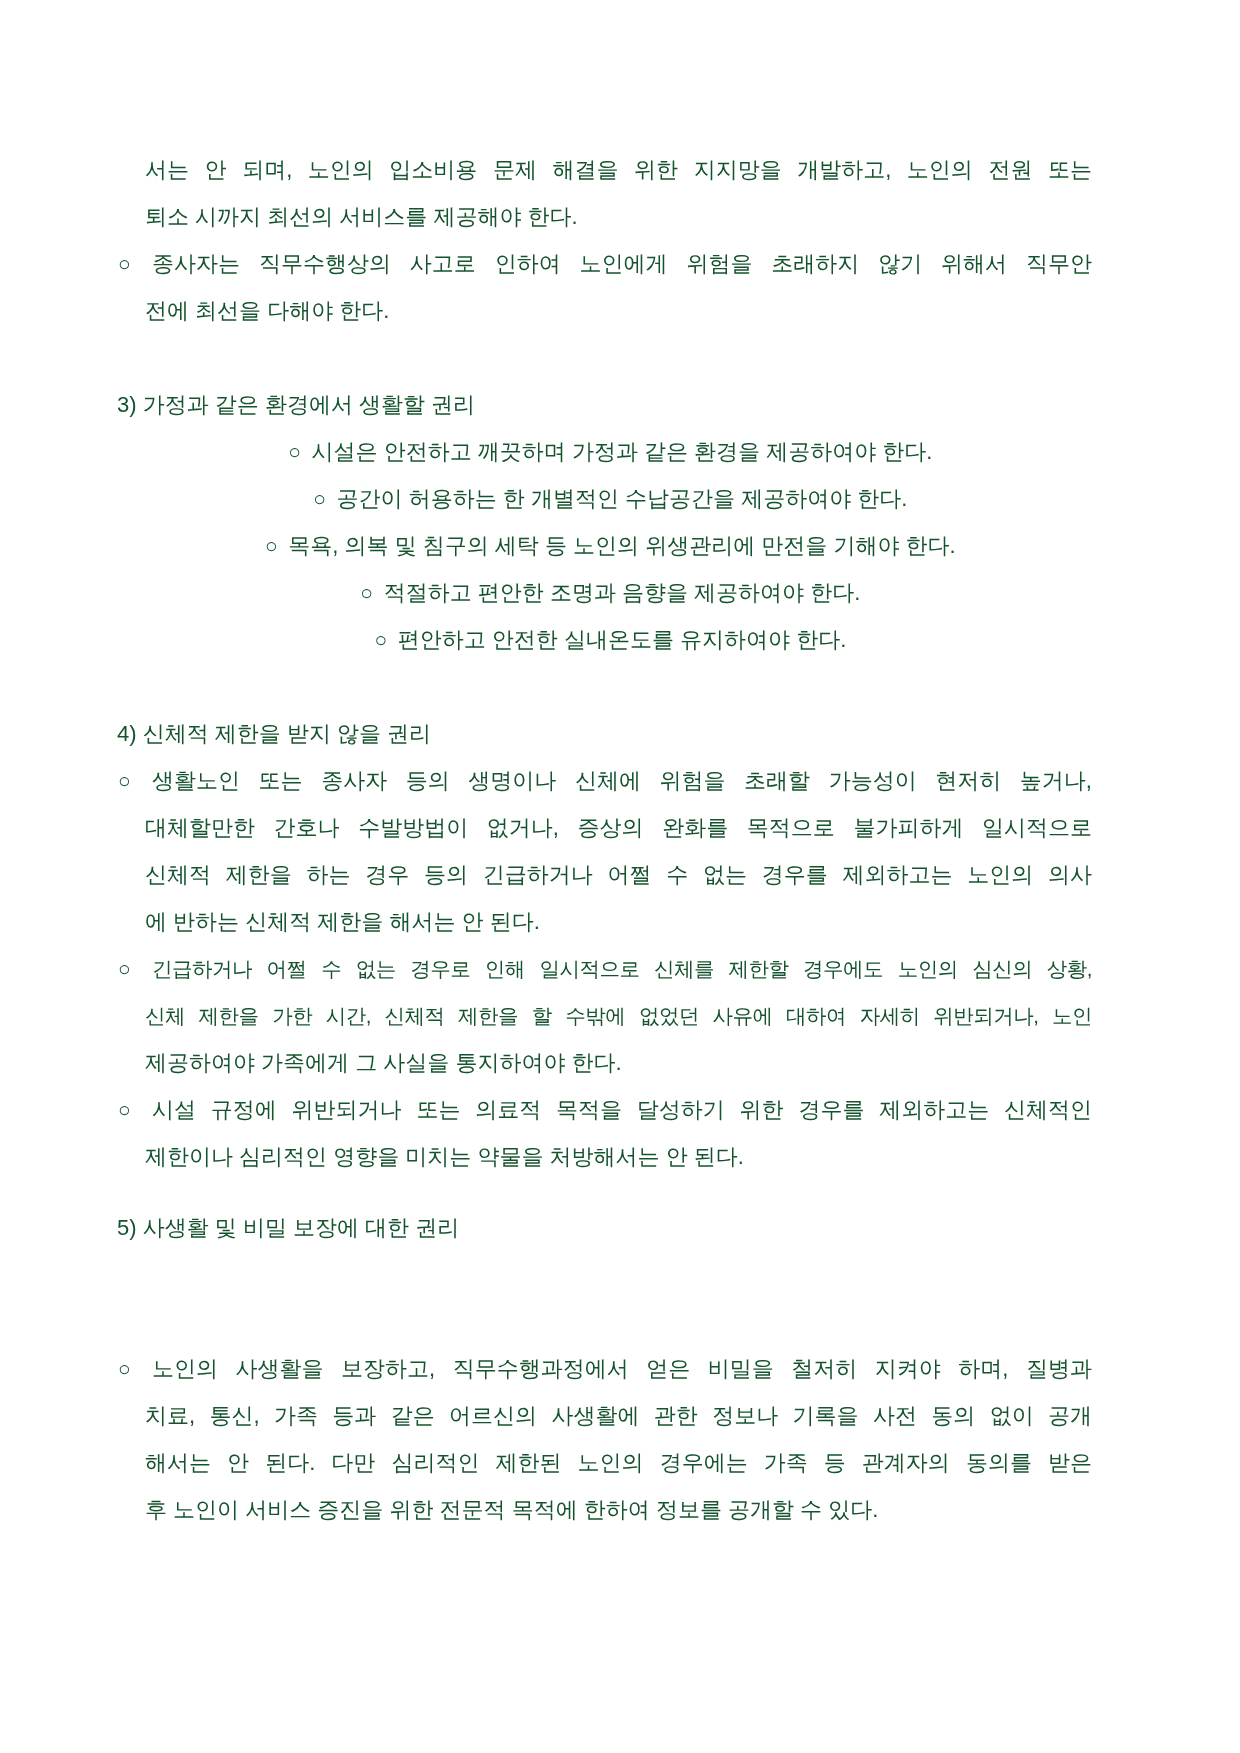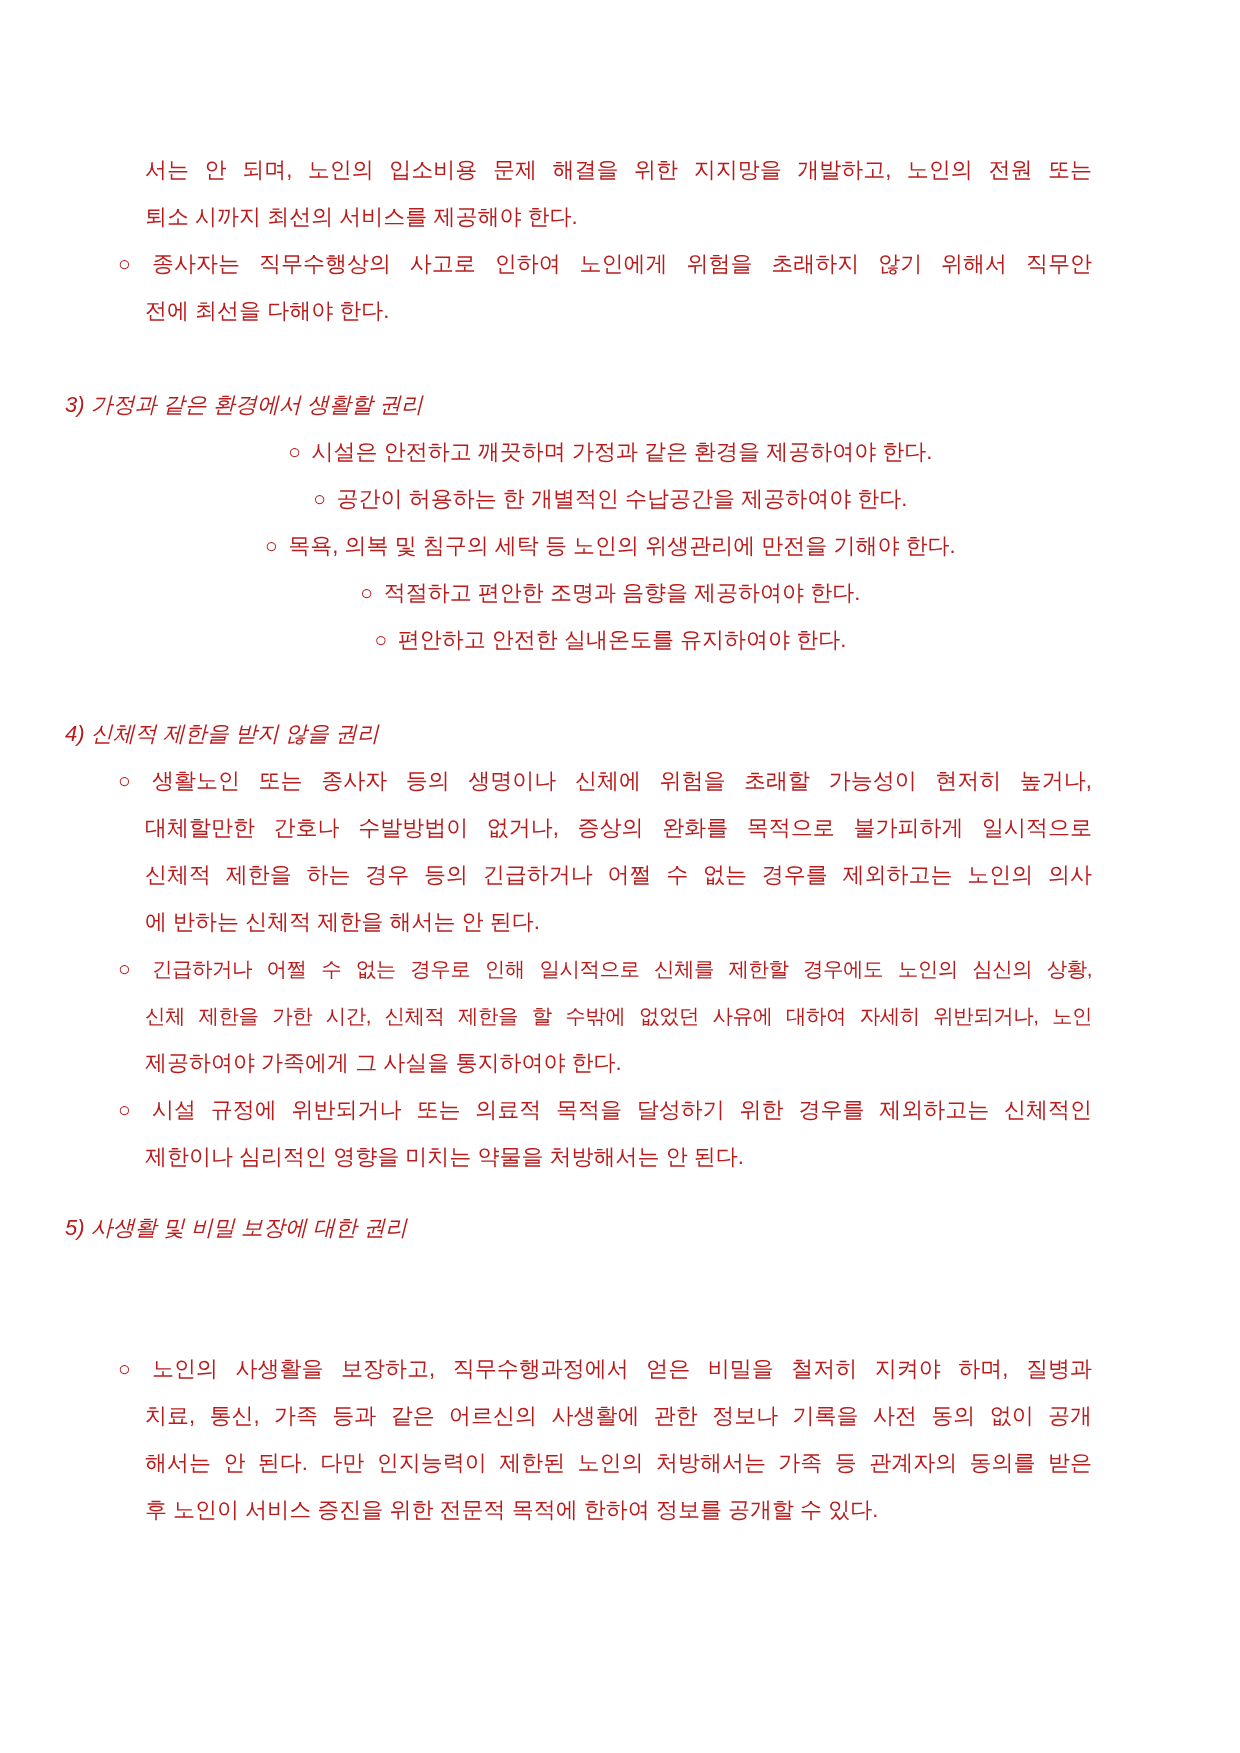--- a/index.html
+++ b/index.html
@@ -2,21 +2,21 @@
 <html lang="ko"><head>
 <meta charset="utf-8">
 <style>
   html, body { margin: 0; padding: 0; background: #e8e8e8; }
   .page {
     position: relative;
     width: 1240px;
     height: 1753px;
     margin: 0 auto;
     background: #ffffff;
-    color: #b91c1c;
+    color: #14532d;
     font-family: "Liberation Sans", sans-serif;
     overflow: hidden;
   }
   .content {
     position: absolute;
     top: 146px;
     left: 0;
     right: 0;
   }
   .line {
@@ -25,21 +25,21 @@
     font-size: 22px;
     padding-right: 148px;
     white-space: normal;
     word-break: keep-all;
     overflow: hidden;
   }
   
   .j { text-align: justify; text-align-last: justify; }
   
   .condensed { font-size: 20.5px; letter-spacing: -0.5px; }
-  .heading { padding-left: 65px; font-style: italic; }
+  .heading { padding-left: 117px; }
   .bl { padding-left: 118px; text-align: center; }
   .cont { padding-left: 145px; }
   .bullet {
     display: inline-block;
     width: 34px;
     font-size: 21px;
   }
   .gap1 { margin-top: 47px; }     
   .gap-sm { margin-top: 24px; }   
   .gap2 { margin-top: 94px; }     
@@ -86,18 +86,18 @@
     <div class="block">
       <div class="line bl j"><span class="bullet">○</span><span>시설 규정에 위반되거나 또는 의료적 목적을 달성하기 위한 경우를 제외하고는 신체적인</span></div>
       <div class="line cont">제한이나 심리적인 영향을 미치는 약물을 처방해서는 안 된다.</div>
     </div>
 
     <div class="line heading gap-sm">5) 사생활 및 비밀 보장에 대한 권리</div>
 
     <div class="block gap2">
       <div class="line bl j"><span class="bullet">○</span><span>노인의 사생활을 보장하고, 직무수행과정에서 얻은 비밀을 철저히 지켜야 하며, 질병과</span></div>
       <div class="line cont j">치료, 통신, 가족 등과 같은 어르신의 사생활에 관한 정보나 기록을 사전 동의 없이 공개</div>
-      <div class="line cont j">해서는 안 된다. 다만 인지능력이 제한된 노인의 처방해서는 가족 등 관계자의 동의를 받은</div>
+      <div class="line cont j">해서는 안 된다. 다만 심리적인 제한된 노인의 경우에는 가족 등 관계자의 동의를 받은</div>
       <div class="line cont">후 노인이 서비스 증진을 위한 전문적 목적에 한하여 정보를 공개할 수 있다.</div>
     </div>
 
   </div>
 </div>
 
 </body></html>

